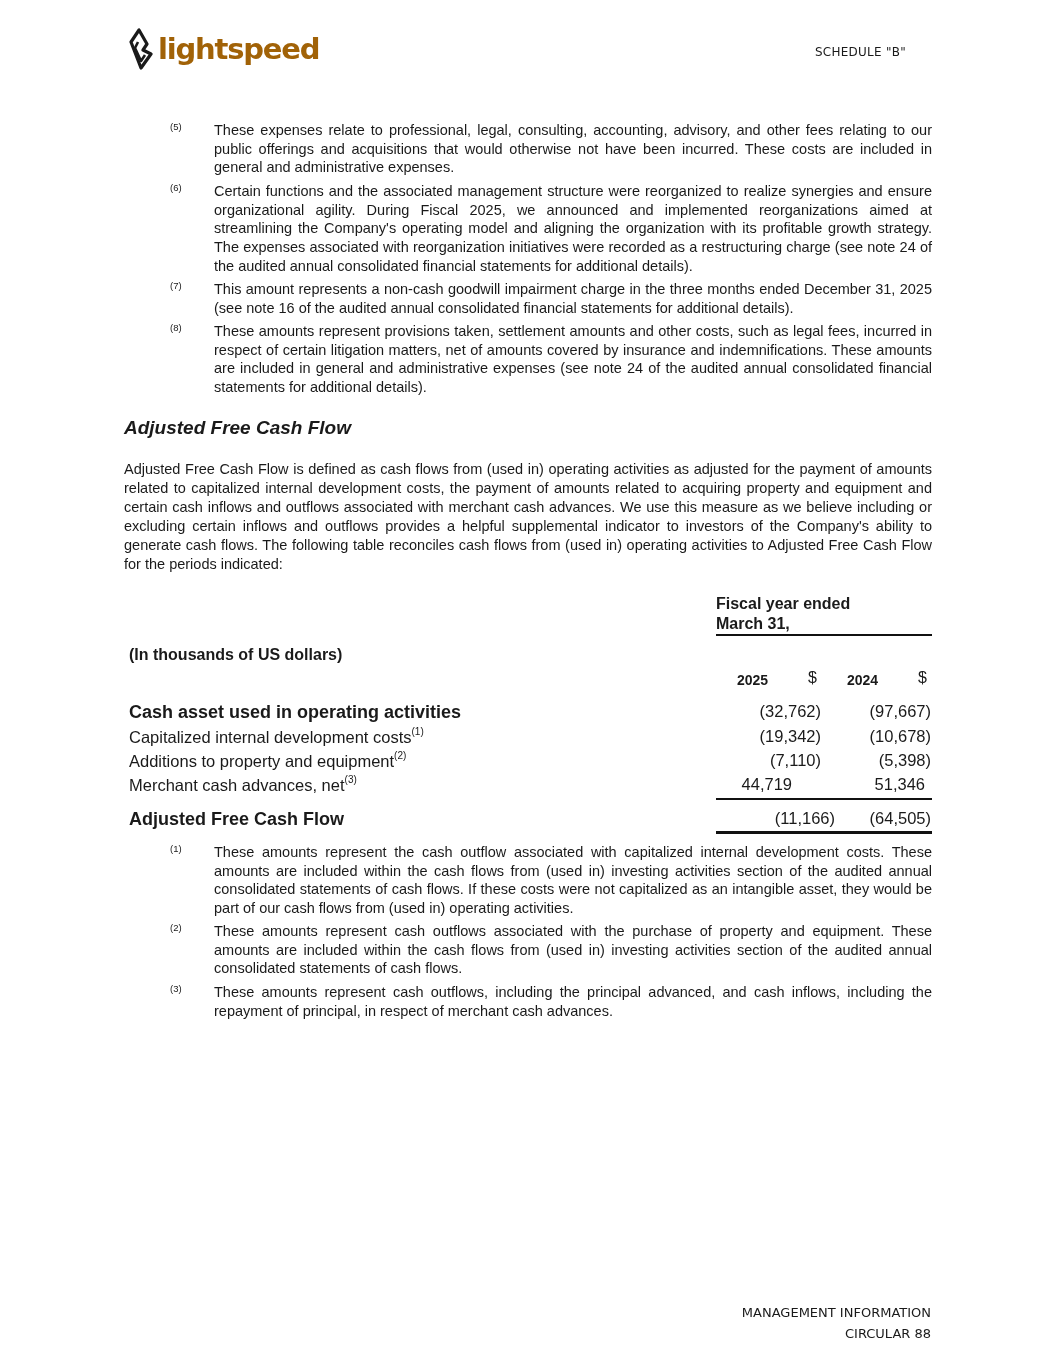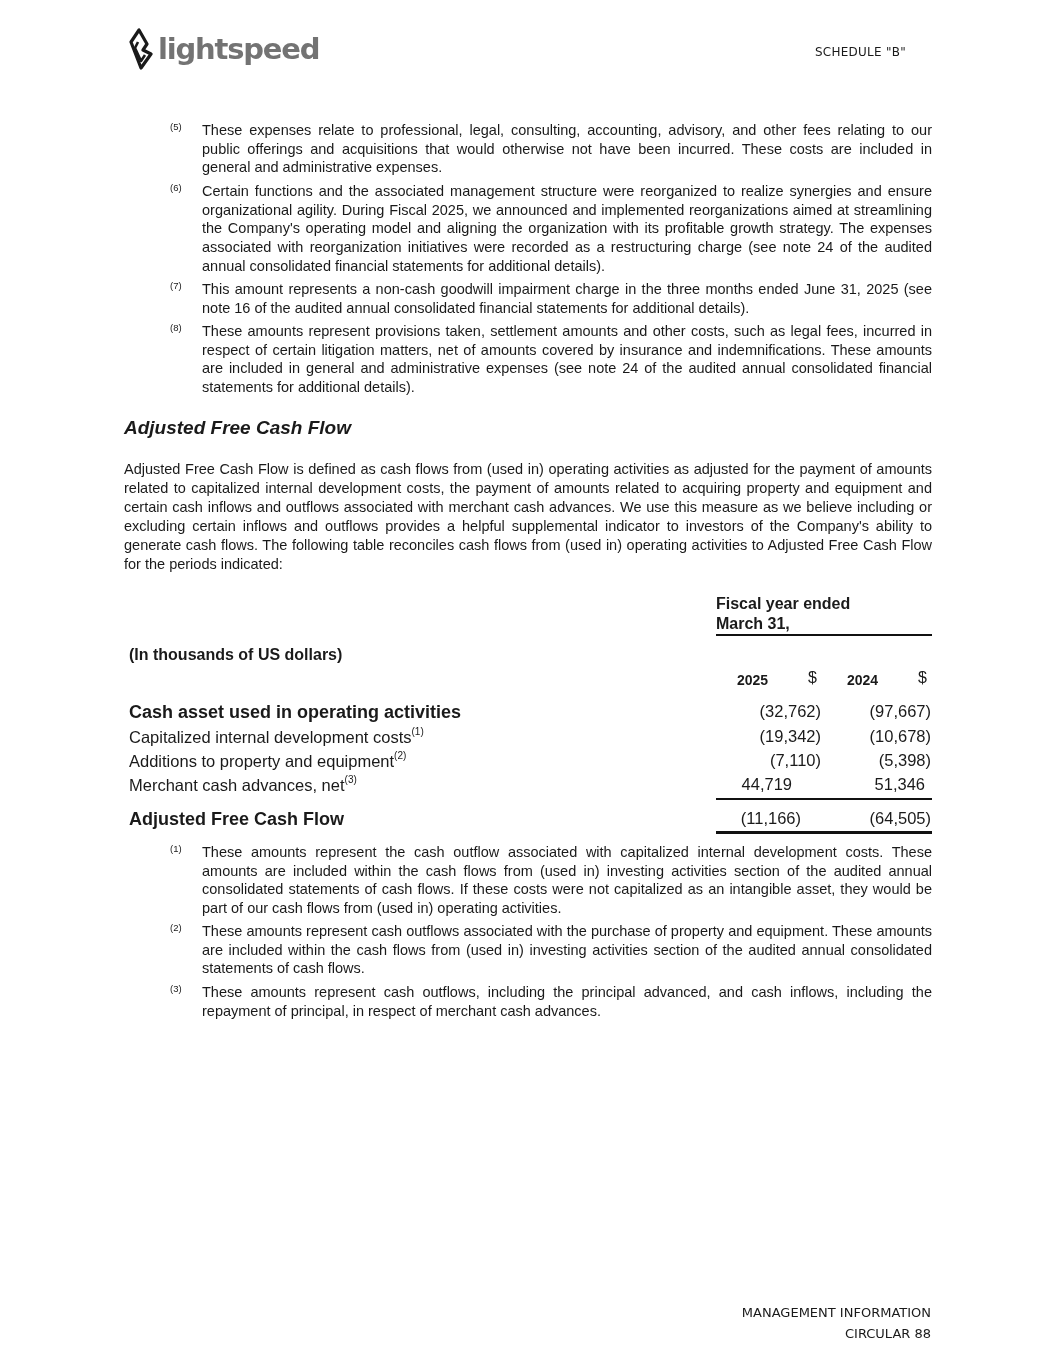--- a/index.html
+++ b/index.html
@@ -2,26 +2,26 @@
 <html><head>
   <meta charset="utf-8">
   <style>
     * { box-sizing: border-box; margin: 0; padding: 0; }
     html, body { width: 1055px; height: 1365px; background: #ffffff; }
     body { position: relative; font-family: "Liberation Sans", sans-serif; color: #1a1a1a; overflow: hidden; }
 
     .header { position: absolute; left: 0; top: 0; width: 1055px; height: 100px; }
     .logo { position: absolute; left: 128px; top: 28px; display: flex; align-items: center; }
     .logo svg { width: 26px; height: 42px; }
-    .logo-text { font-family: "DejaVu Sans", sans-serif; font-size: 29px; font-weight: bold; letter-spacing: -1.2px; margin-left: 4px; color: #737373; }
+    .logo-text { font-family: "DejaVu Sans", sans-serif; font-size: 29px; font-weight: bold; letter-spacing: -1.2px; margin-left: 4px; color: #a16207; }
     .schedule { position: absolute; left: 815px; top: 44px; font-size: 13px; letter-spacing: 0.3px; color: #1a1a1a; font-family: "DejaVu Sans", sans-serif; transform: scaleX(0.92); transform-origin: left; }
 
     .fn { position: absolute; left: 170px; width: 762px; font-size: 14.5px; line-height: 18.7px; }
     .fn .mark { position: absolute; left: 0; top: -3px; font-size: 9.5px; }
-    .fn .txt { margin-left: 32px; text-align: justify; }
+    .fn .txt { margin-left: 44px; text-align: justify; }
 
     .section-title { position: absolute; left: 124px; top: 417px; font-size: 19px; font-weight: bold; font-style: italic; }
     .para { position: absolute; left: 124px; top: 460px; width: 808px; font-size: 14.5px; line-height: 18.9px; text-align: justify; }
 
     .tbl-head-period { position: absolute; left: 716px; top: 594px; width: 212px; font-size: 16px; font-weight: bold; line-height: 20px; }
     .tbl-head-rule { position: absolute; left: 716px; top: 634px; width: 216px; height: 2px; background: #111; }
     .units { position: absolute; left: 129px; top: 646px; font-size: 16px; font-weight: bold; }
     .col-year { position: absolute; top: 672px; font-size: 14px; font-weight: bold; text-align: left; width: 80px; }
     .col-cur { position: absolute; top: 669px; font-size: 16px; text-align: right; width: 80px; }
 
@@ -53,21 +53,21 @@
 <div class="fn" style="top:121px;">
   <span class="mark">(5)</span>
   <div class="txt">These expenses relate to professional, legal, consulting, accounting, advisory, and other fees relating to our public offerings and acquisitions that would otherwise not have been incurred. These costs are included in general and administrative expenses.</div>
 </div>
 <div class="fn" style="top:182px;">
   <span class="mark">(6)</span>
   <div class="txt">Certain functions and the associated management structure were reorganized to realize synergies and ensure organizational agility. During Fiscal 2025, we announced and implemented reorganizations aimed at streamlining the Company's operating model and aligning the organization with its profitable growth strategy. The expenses associated with reorganization initiatives were recorded as a restructuring charge (see note 24 of the audited annual consolidated financial statements for additional details).</div>
 </div>
 <div class="fn" style="top:280px;">
   <span class="mark">(7)</span>
-  <div class="txt">This amount represents a non-cash goodwill impairment charge in the three months ended June 31, 2025 (see note 16 of the audited annual consolidated financial statements for additional details).</div>
+  <div class="txt">This amount represents a non-cash goodwill impairment charge in the three months ended December 31, 2025 (see note 16 of the audited annual consolidated financial statements for additional details).</div>
 </div>
 <div class="fn" style="top:322px;">
   <span class="mark">(8)</span>
   <div class="txt">These amounts represent provisions taken, settlement amounts and other costs, such as legal fees, incurred in respect of certain litigation matters, net of amounts covered by insurance and indemnifications. These amounts are included in general and administrative expenses (see note 24 of the audited annual consolidated financial statements for additional details).</div>
 </div>
 
 <div class="section-title">Adjusted Free Cash Flow</div>
 <div class="para">Adjusted Free Cash Flow is defined as cash flows from (used in) operating activities as adjusted for the payment of amounts related to capitalized internal development costs, the payment of amounts related to acquiring property and equipment and certain cash inflows and outflows associated with merchant cash advances. We use this measure as we believe including or excluding certain inflows and outflows provides a helpful supplemental indicator to investors of the Company's ability to generate cash flows. The following table reconciles cash flows from (used in) operating activities to Adjusted Free Cash Flow for the periods indicated:</div>
 
 <div>
@@ -98,21 +98,21 @@
     <span class="v" style="left:692px;">(5,398)</span>
   </div>
   <div class="row" style="top:775px;">
     <span class="label"><span>Merchant cash advances, net</span><sup>(3)</sup></span>
     <span class="v" style="left:553px;">44,719</span>
     <span class="v" style="left:686px;">51,346</span>
   </div>
   <div class="rule-single"></div>
   <div class="row bold" style="top:809px;">
     <span class="label"><span>Adjusted Free Cash Flow</span></span>
-    <span class="v" style="left:562px;">(11,166)</span>
+    <span class="v" style="left:596px;">(11,166)</span>
     <span class="v" style="left:692px;">(64,505)</span>
   </div>
   <div class="rule-double"></div>
 </div>
 
 <div class="fn" style="top:843px;">
   <span class="mark">(1)</span>
   <div class="txt">These amounts represent the cash outflow associated with capitalized internal development costs. These amounts are included within the cash flows from (used in) investing activities section of the audited annual consolidated statements of cash flows. If these costs were not capitalized as an intangible asset, they would be part of our cash flows from (used in) operating activities.</div>
 </div>
 <div class="fn" style="top:922px;">

